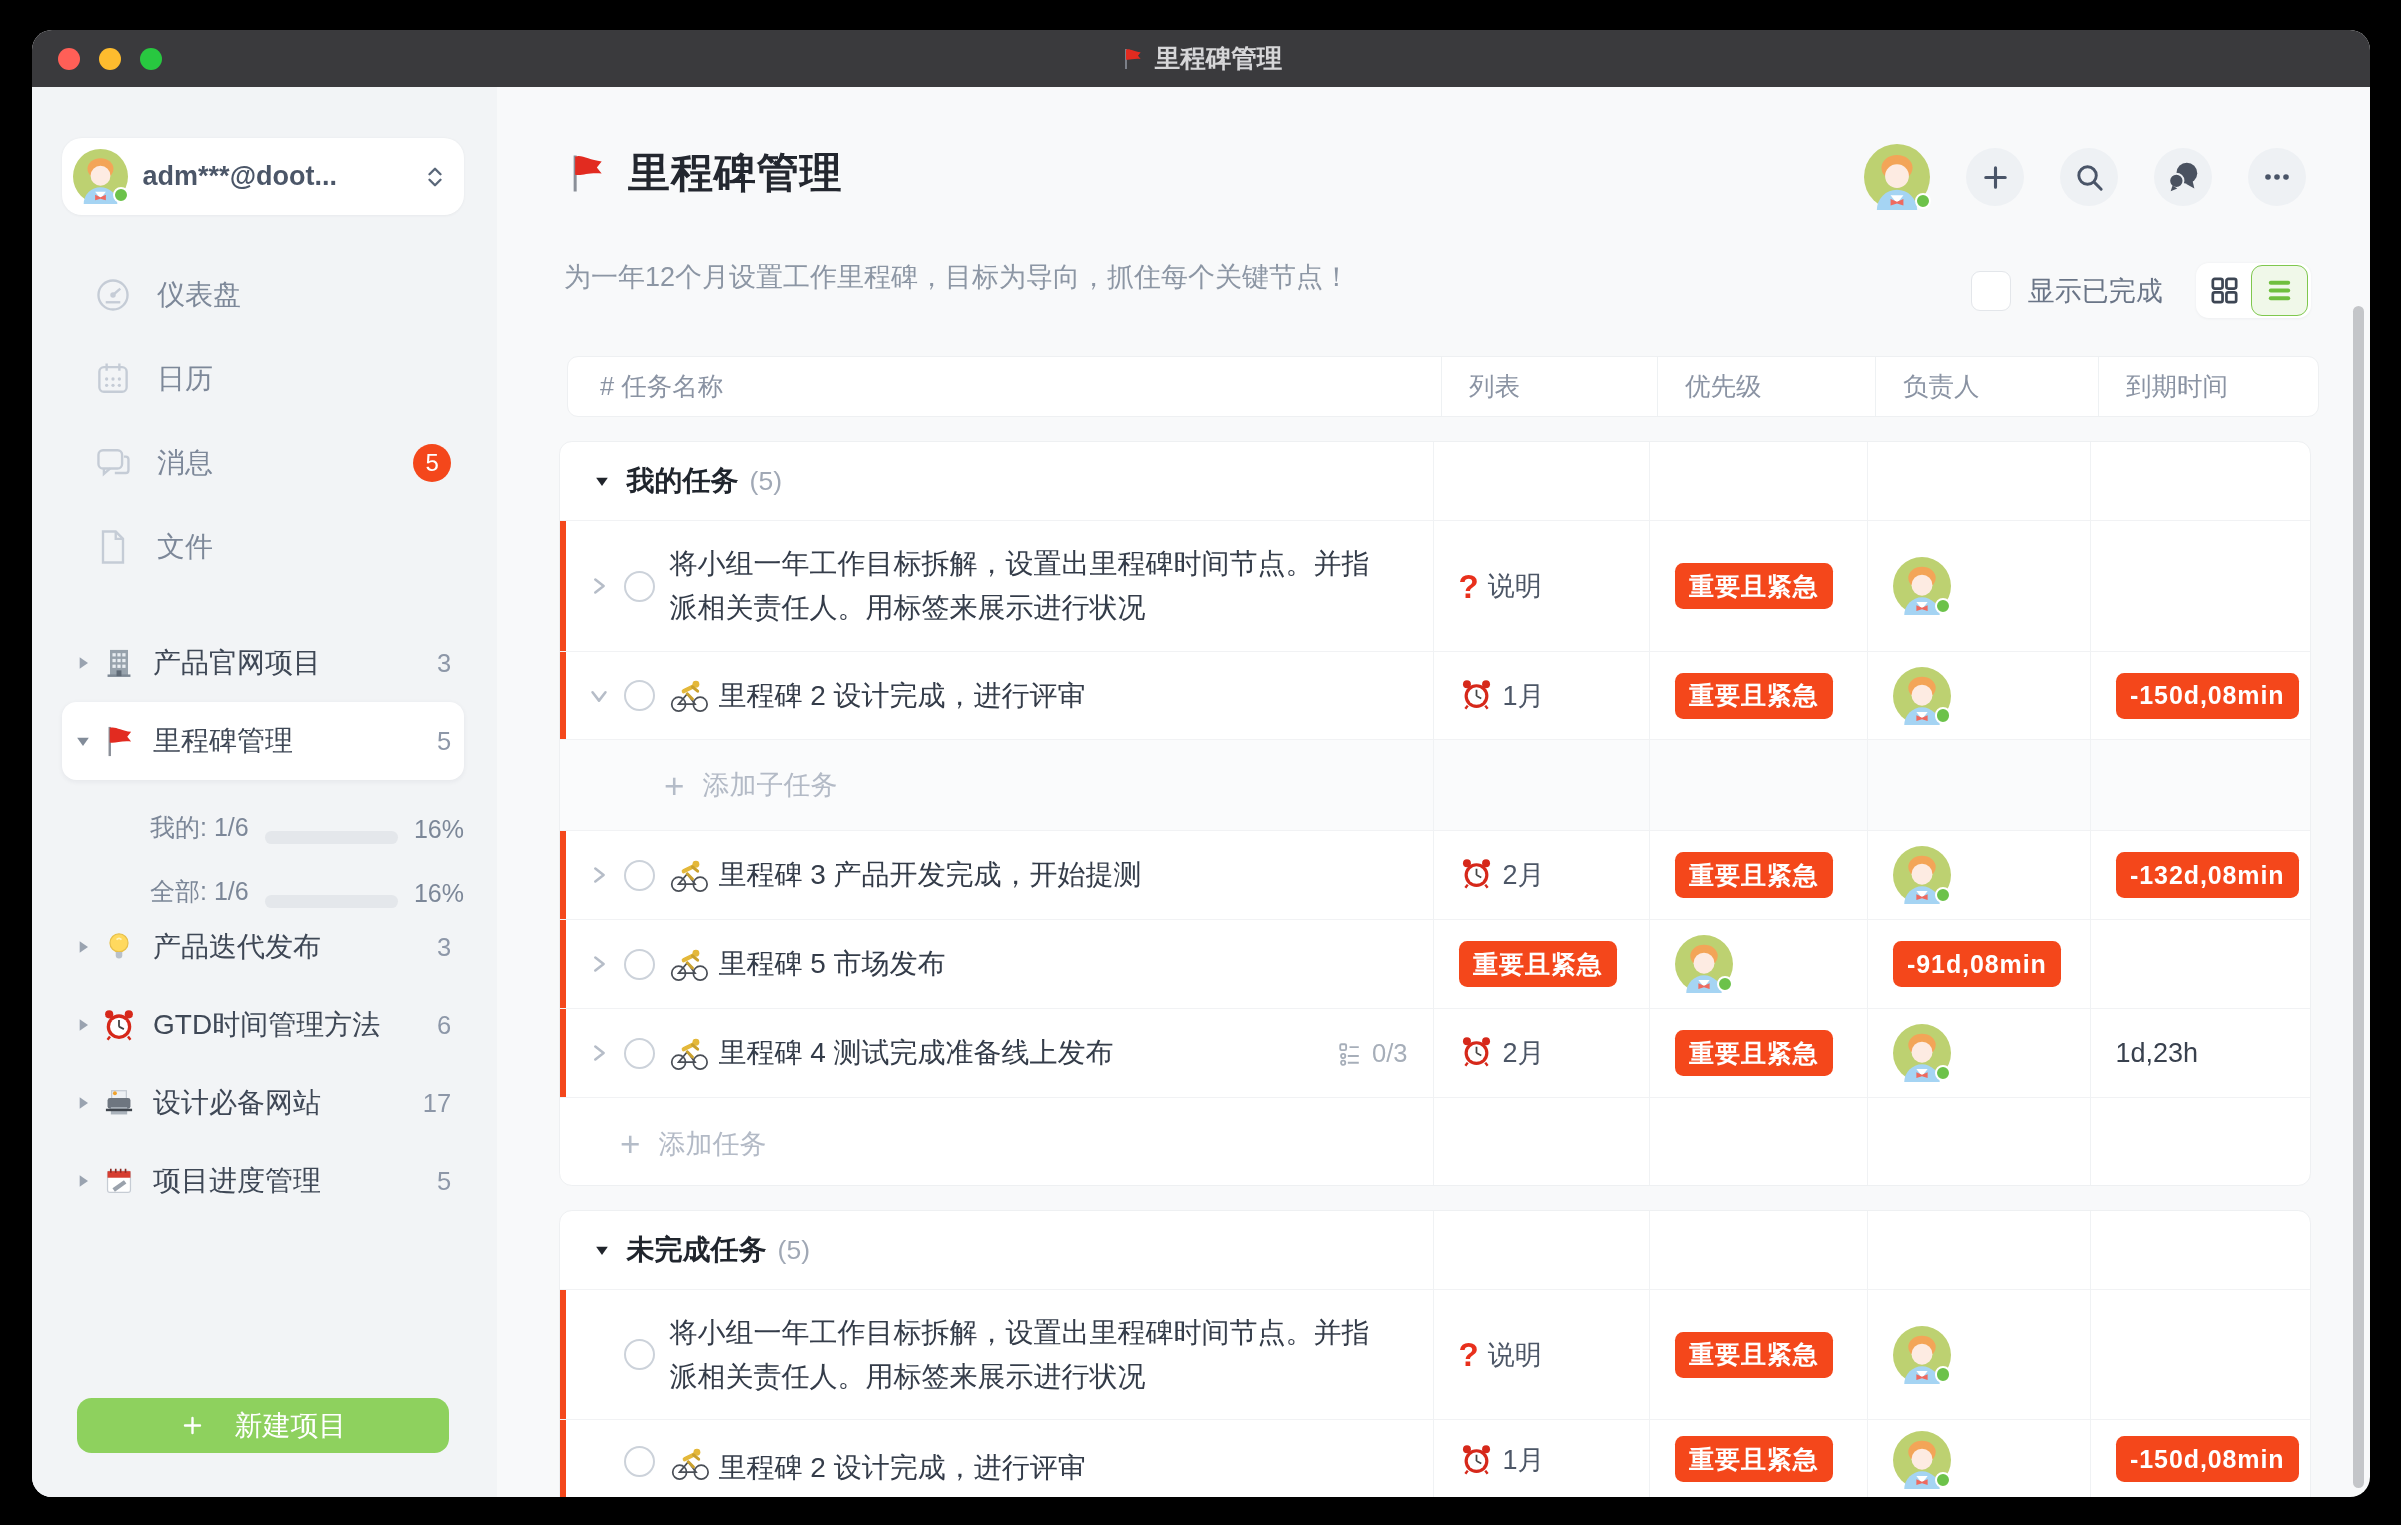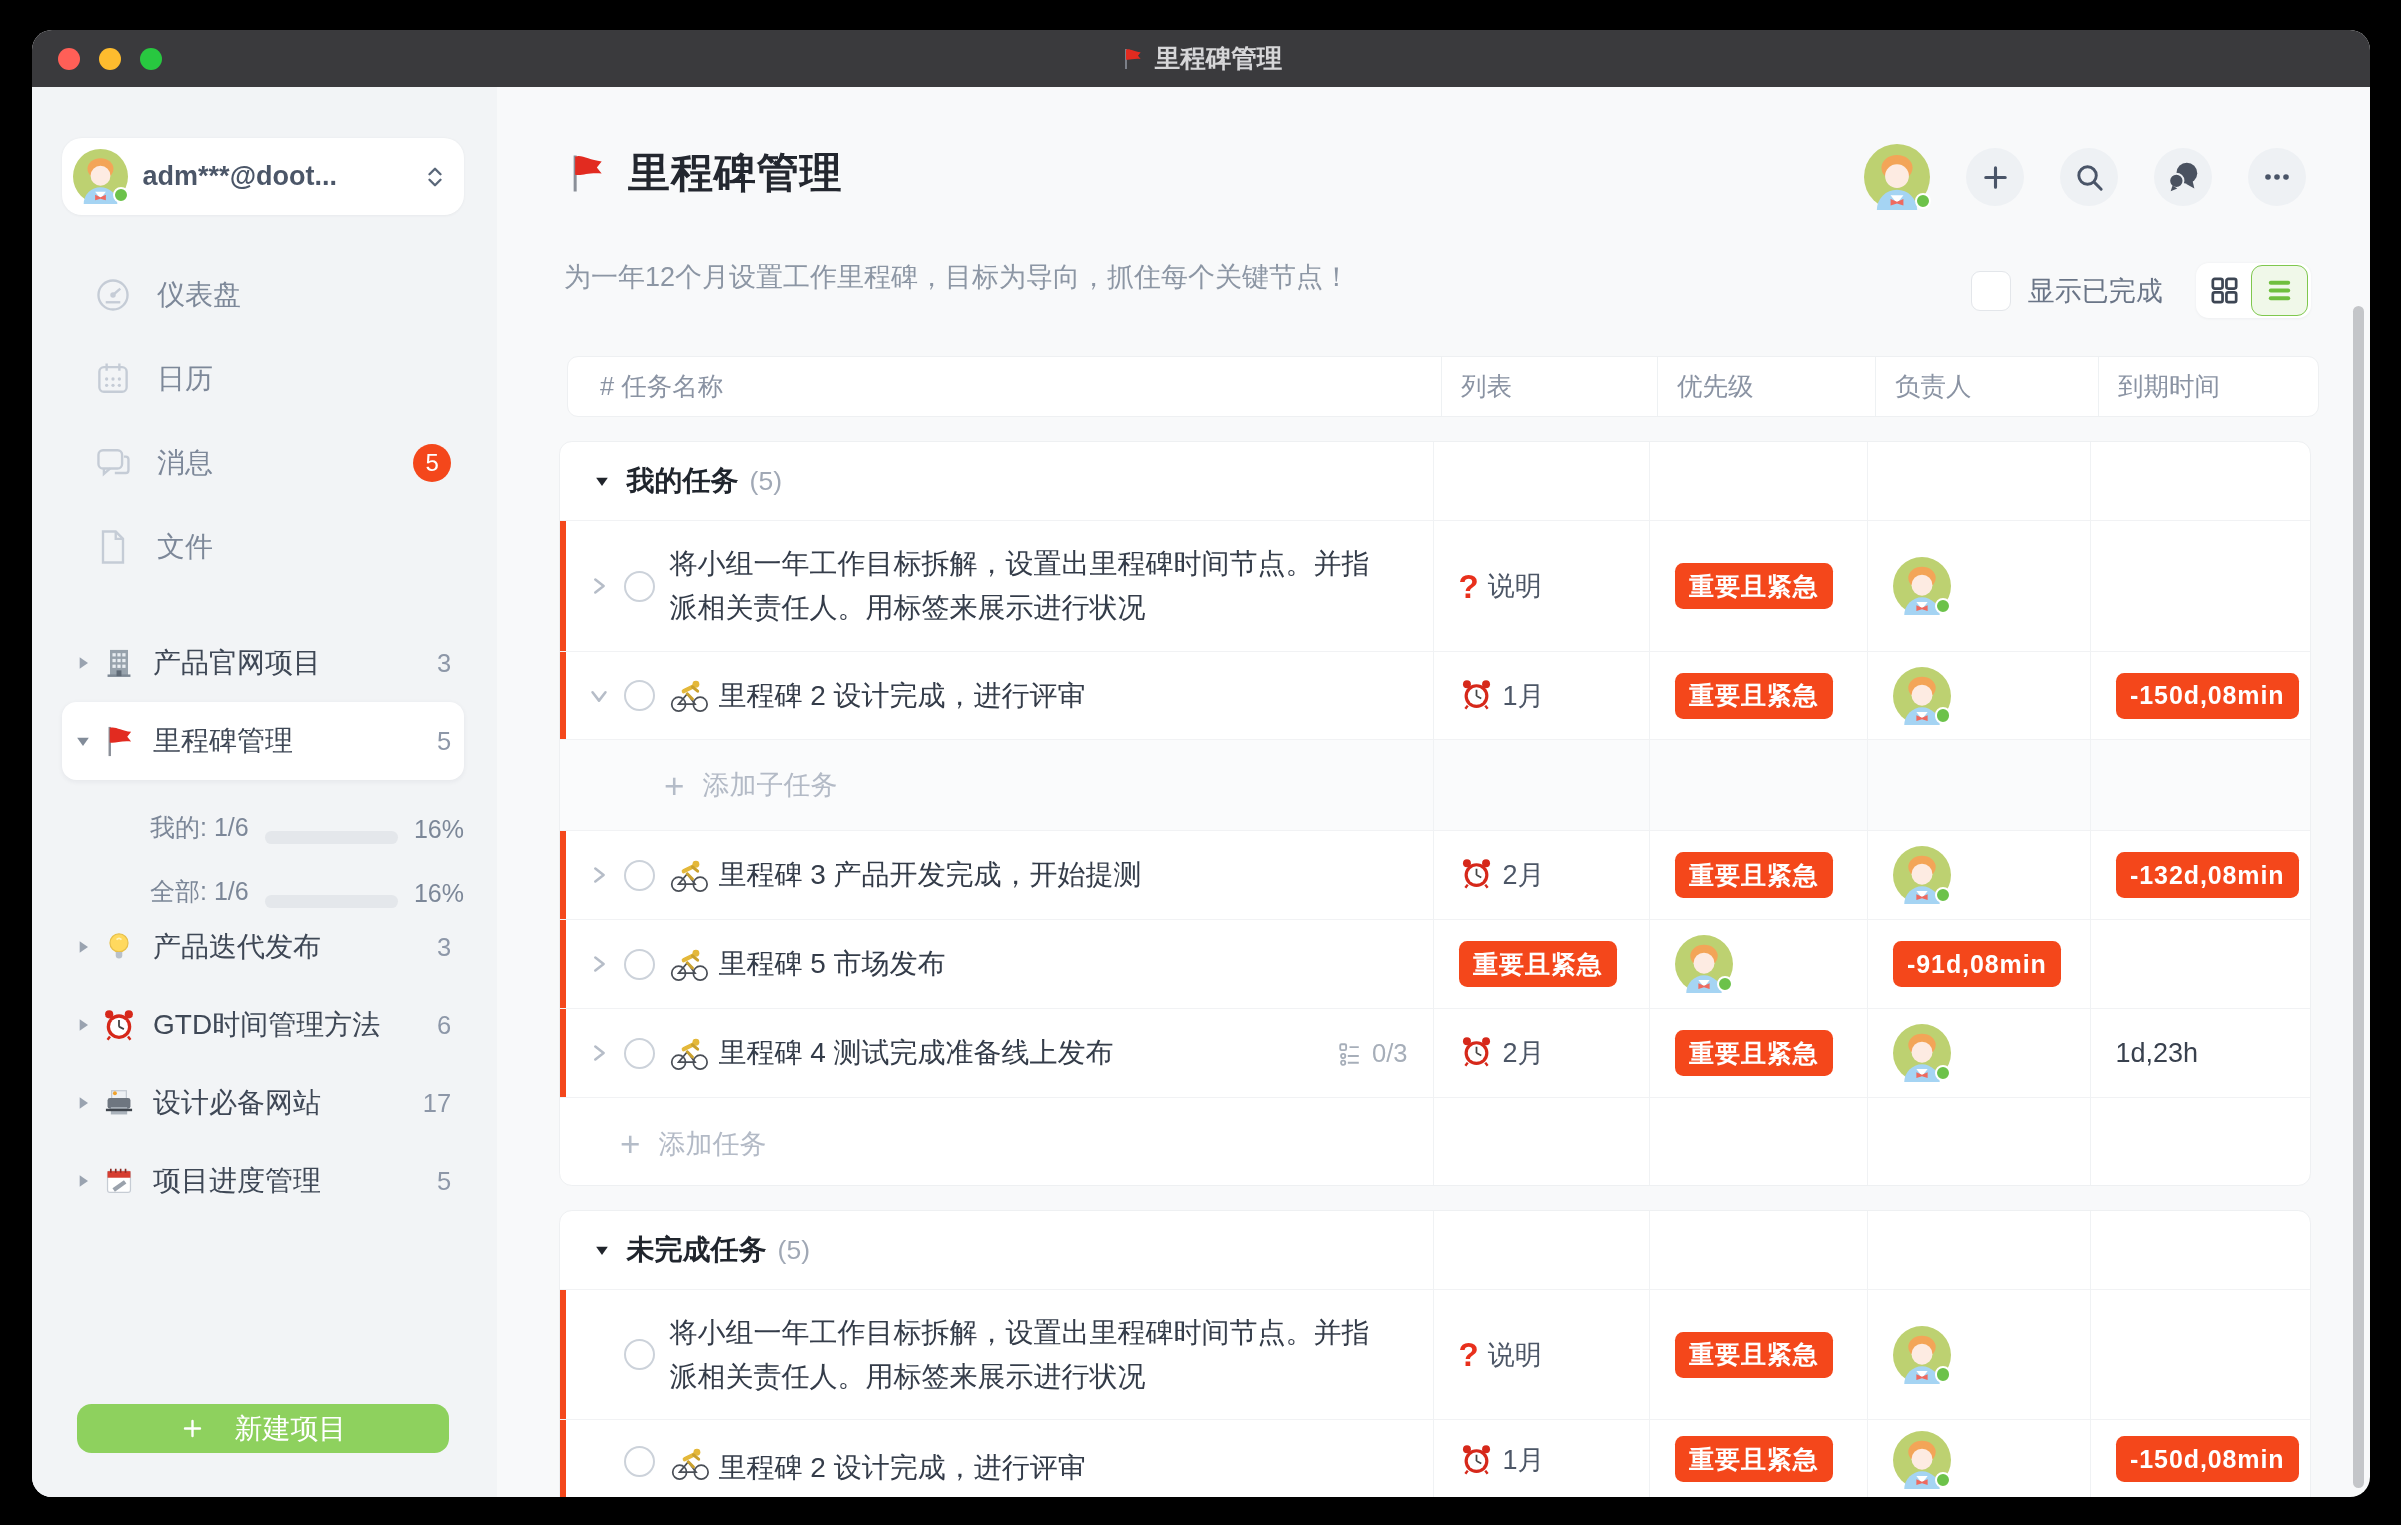--- a/index.html
+++ b/index.html
@@ -31,36 +31,36 @@
   .proj.sel{background:#fff;box-shadow:0 1.8px 5.5px rgba(30,40,60,.06);}
   .caret{width:31px;flex:0 0 31px;display:flex;justify-content:center;color:#9aa3b0;line-height:0;}
   .picon{width:40px;flex:0 0 40px;display:flex;justify-content:center;margin-right:14.6px;line-height:0;}
   .plabel{font-size:28px;color:#3f4856;}
   .pcount{margin-left:auto;font-size:25.5px;color:#8d97a8;}
   .prog{height:64px;display:flex;align-items:flex-end;padding-left:88px;}
   .prog-label{font-size:25px;color:#7c8798;width:102px;flex:0 0 102px;}
   .bar{width:148px;height:12.8px;border-radius:6.4px;background:#e4e7eb;overflow:hidden;margin-left:12.8px;}
   .fill{height:100%;border-radius:6.4px;background:#98d162;}
   .pct{font-size:25px;color:#7c8798;margin-left:16.4px;}
-  .newproj{margin-top:auto;margin-left:14.6px;width:372px;height:49px;border-radius:14.6px;background:#8ed15e;color:#fff;font-size:28px;display:flex;align-items:center;justify-content:center;gap:29px;border:none;}
+  .newproj{margin-top:auto;margin-left:14.6px;width:372px;height:55px;border-radius:14.6px;background:#8ed15e;color:#fff;font-size:28px;display:flex;align-items:center;justify-content:center;gap:29px;border:none;}
   
   .page-title{position:absolute;left:67px;top:58px;display:flex;align-items:center;gap:20px;}
   .page-title h1{margin:0;font-size:42px;font-weight:700;color:#23272f;letter-spacing:0.9px;}
   .subtitle{position:absolute;left:67px;top:172px;font-size:27px;color:#8c96a4;}
   .header-actions{position:absolute;right:64px;top:57px;display:flex;align-items:center;gap:36px;}
   .hbtn{width:58px;height:58px;border-radius:50%;background:#eef1f4;display:flex;align-items:center;justify-content:center;color:#4a5568;border:none;}
   .controls{position:absolute;right:59px;top:176px;display:flex;align-items:center;}
   .cbx{width:40px;height:40px;border-radius:9px;background:#fff;border:1.8px solid #e3e6ea;}
   .cbx-label{font-size:27px;color:#6a7587;margin:0 33px 0 16.4px;}
   .vtoggle{height:55px;background:#fff;border-radius:12.8px;display:flex;align-items:center;padding:0 2.7px;box-shadow:0 0.9px 2.7px rgba(30,40,60,.05);}
   .vt{width:53px;height:49px;display:flex;align-items:center;justify-content:center;border-radius:11px;}
   .vt.sel{width:57px;height:51px;border:1.8px solid #7fc84e;background:#f0f8e9;}
   
   .thead{position:absolute;left:70px;top:269px;width:1752px;height:61px;background:#fff;border:0.9px solid #eef0f2;border-radius:11px;display:grid;grid-template-columns:873px 216px 218px 223px 220px;align-items:center;}
-  .th{font-size:25.5px;color:#8a93a3;padding-left:19px;height:100%;display:flex;align-items:center;}
+  .th{font-size:25.5px;color:#8a93a3;padding-left:27px;height:100%;display:flex;align-items:center;}
   .th+.th{border-left:0.9px solid #eef1f3;}
   .th.first{padding-left:32px;}
   .card{position:absolute;left:62px;width:1752px;background:#fff;border:0.9px solid #eef0f2;border-radius:12.8px;overflow:hidden;}
   .card1{top:354px;height:745px;}
   .card2{top:1123px;height:383px;}
   .vlines{position:absolute;inset:0;pointer-events:none;}
   .vl{position:absolute;top:0;bottom:0;width:0.9px;background:#f0f2f4;}
   .trow{display:grid;grid-template-columns:873px 216px 218px 223px 220px;position:relative;border-top:0.9px solid #f1f2f4;}
   .trow.first{border-top:none;}
   .trow.accent::before{content:"";position:absolute;left:0;top:0;bottom:0;width:6.4px;background:#f4471b;}

